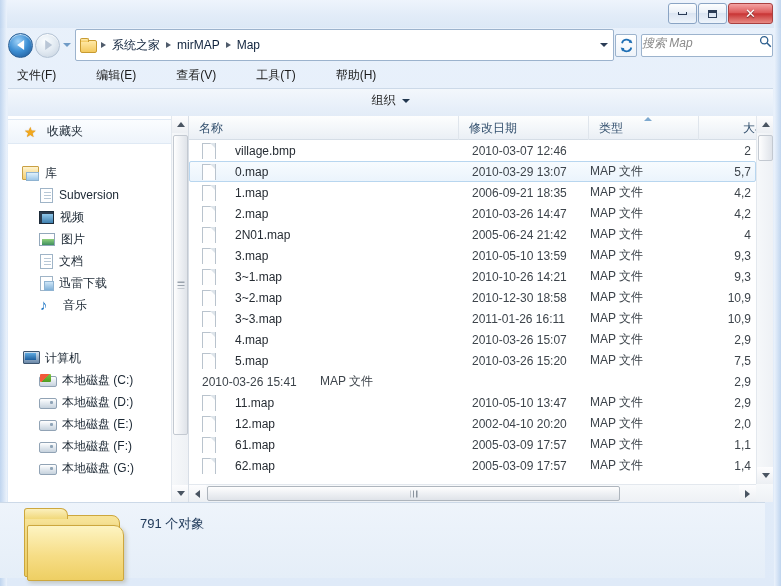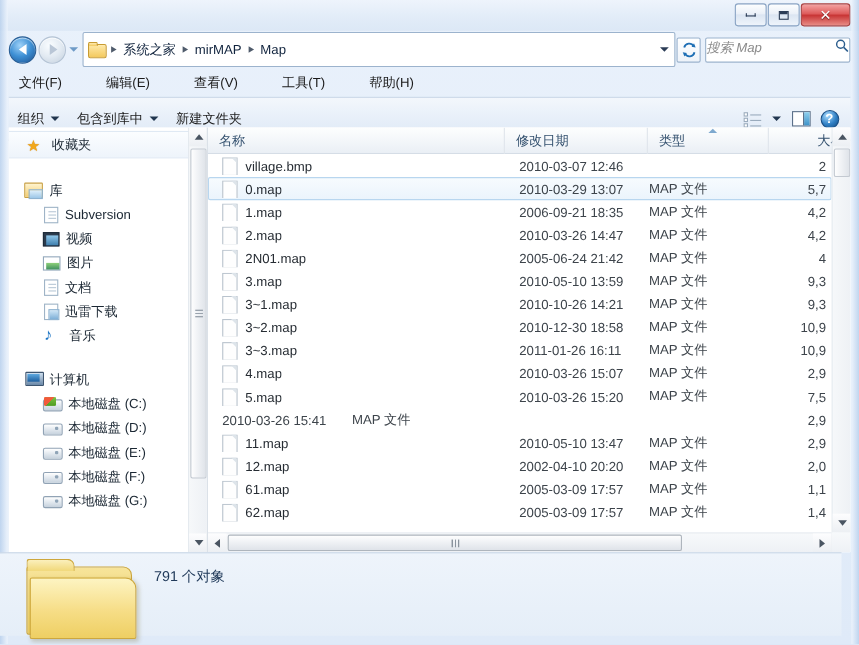--- a/index.html
+++ b/index.html
@@ -84,21 +84,21 @@
   #searchbox .ph { flex:1 1 auto; font-style:italic; color:#8a8a8a; font-size:12px; white-space:nowrap; overflow:hidden; }
 
   
   #menubar { position:absolute; left:8px; top:64px; width:765px; height:22px; display:flex; align-items:center;gap:22px; }
   .menuitem { padding:2px 9px; font-size:12px; color:#1b1b1b; cursor:pointer; white-space:nowrap; }
 
   
   #toolbar { position:absolute; left:8px; top:88px; width:765px; height:40px;
     background:linear-gradient(180deg,#f3f7fc 0%,#e7eff9 50%,#dde8f5 100%);
     border-top:1px solid #ccd9e8; border-bottom:1px solid #b9cadd;
-    display:flex; align-items:center; }
+    display:flex; align-items:center;flex-direction:column; }
   .tbitem { display:flex; align-items:center; padding:3px 8px; font-size:12px; color:#1b1b1b; cursor:pointer; white-space:nowrap; }
   .tbcaret { width:0;height:0; margin-left:6px;
     border-left:4px solid transparent; border-right:4px solid transparent; border-top:4px solid #21364f; }
   .tbspacer { flex:1 1 auto; }
   .tbicon { width:26px; height:22px; display:flex; align-items:center; justify-content:center; cursor:pointer; }
 
   
   .viewicon { width:16px; height:13px; position:relative; }
   .viewicon span { position:absolute; left:0; width:4px; height:4px; border:1px solid #9aabbd; background:#fff; }
   .viewicon span.l { left:6px; width:10px; height:1px; border:none; background:#9aabbd; }
@@ -179,21 +179,21 @@
     border-bottom:1px solid #d5dde6; display:flex; align-items:flex-start; }
   .colcell { position:relative; height:24px; display:flex; align-items:center; font-size:12px; color:#33506e;
     padding-left:10px; border-right:1px solid #dfe5ec; cursor:pointer; }
   .sortmark { position:absolute; top:1px; left:210px; width:0;height:0;
     border-left:4px solid transparent; border-right:4px solid transparent; border-bottom:4px solid #7ea9cf; }
 
   #rows { position:absolute; left:0; top:24px; right:17px; bottom:18px; overflow:hidden; }
   .frow { display:flex; align-items:center; height:21px; font-size:12px; color:#262c33; cursor:default;
     border:1px solid transparent; }
   .frow.selected { background:linear-gradient(180deg,#f7fbfe 0%,#ebf4fc 100%); border:1px solid #b8d6ef; border-radius:2px; }
-  .fname { width:270px; display:flex; align-items:center; padding-left:12px; overflow:hidden; }
+  .fname { width:270px; display:flex; align-items:center; padding-left:12px; overflow:hidden;gap:12px; }
   .ficon { width:13px; height:16px; position:relative; margin-right:8px; flex:0 0 auto; }
   .ficon::before { content:""; position:absolute; left:0; top:0; width:12px; height:15px;
     background:#fefefe; border:1px solid #b9c3cd; }
   .ficon::after { content:""; position:absolute; right:0; top:0; width:0;height:0;
     border-left:5px solid transparent; border-top:5px solid #dde4ea; }
   .fnametext { white-space:nowrap; overflow:hidden; text-overflow:ellipsis; }
   .fdate { width:122px; padding-left:12px; color:#3d444b; white-space:nowrap; }
   .ftype { width:110px; padding-left:8px; color:#3d444b; white-space:nowrap; }
   .fsize { flex:1 1 auto; text-align:right; padding-right:4px; color:#3d444b; white-space:nowrap; overflow:hidden; }
 
@@ -372,21 +372,21 @@
         <div class="navnode child">
           <span class="nicon ic-dl"></span>
           <span class="nlabel">迅雷下载</span>
         </div>
         <div class="navnode child">
           <span class="nicon ic-mus">♪</span>
           <span class="nlabel">音乐</span>
         </div>
       </div>
 
-      <div class="navgroup" style="margin-top:18px">
+      <div class="navgroup" style="margin-top:31px">
         <div class="navnode root">
           <span class="nicon ic-pc"></span>
           <span class="nlabel">计算机</span>
         </div>
         <div class="navnode child">
           <span class="nicon ic-drive ic-drivec"></span>
           <span class="nlabel">本地磁盘 (C:)</span>
         </div>
         <div class="navnode child">
           <span class="nicon ic-drive"></span>

